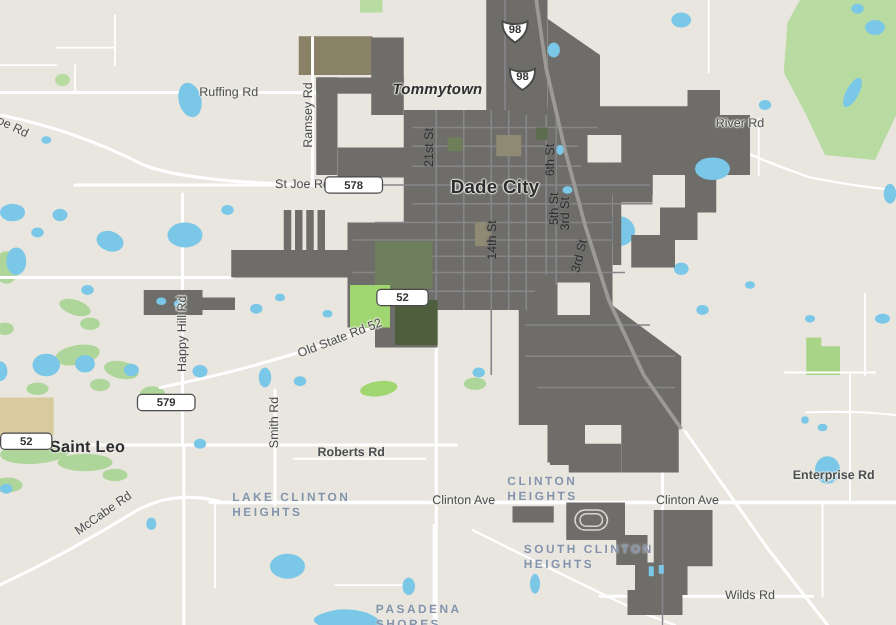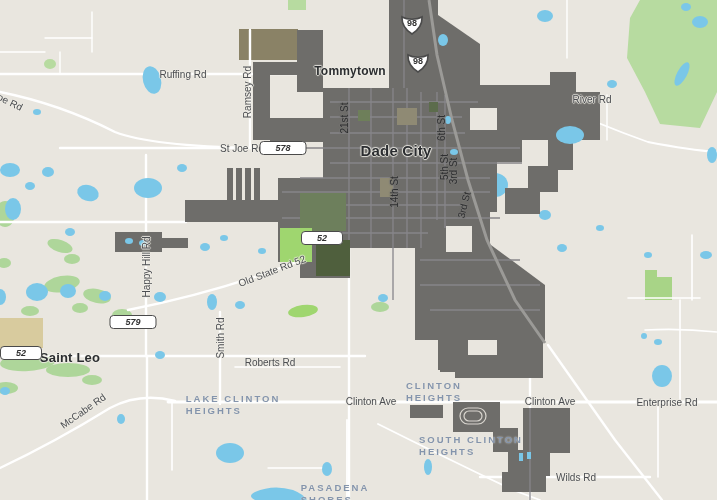--- a/index.html
+++ b/index.html
@@ -10,21 +10,21 @@
   .road{font-size:10px;color:#4c4e52;
         text-shadow:-1px 0 1px rgba(240,238,231,.95),1px 0 1px rgba(240,238,231,.95),0 -1px 1px rgba(240,238,231,.95),0 1px 1px rgba(240,238,231,.95);}
   .ongray{text-shadow:-1px 0 1px rgba(120,119,116,.85),1px 0 1px rgba(120,119,116,.85),0 -1px 1px rgba(120,119,116,.85),0 1px 1px rgba(120,119,116,.85);color:#2e2f31;}
   .town{font-size:13px;font-weight:bold;color:#2b2d30;letter-spacing:.2px;
         text-shadow:-1px 0 1px rgba(240,238,231,.9),1px 0 1px rgba(240,238,231,.9),0 -1px 1px rgba(240,238,231,.9),0 1px 1px rgba(240,238,231,.9);}
   .city-big{font-size:15px;}
   .hood{font-size:9.5px;font-weight:bold;color:#8494ac;letter-spacing:2px;line-height:12px;
         text-shadow:0 0 2px rgba(240,238,231,.9);}
   .v{transform:translate(-50%,-50%) rotate(-90deg);}
   .shield-state{position:absolute;transform:translate(-50%,-50%);background:#fff;border:1.6px solid #4a4a4a;
-        border-radius:4px;padding:0 15px;height:12px;line-height:12px;font-size:9px;font-weight:bold;color:#333;font-style:italic;}
+        border-radius:4px;padding:0 15px;height:12px;line-height:12px;font-size:9px;font-weight:bold;color:#333;}
   .shield-us{position:absolute;transform:translate(-50%,-50%);width:24px;height:22px;}
   .shield-us span{position:absolute;left:0;top:4px;width:100%;text-align:center;font-size:9px;font-weight:bold;color:#333;}
 </style>
 </head>
 <body>
 
 <div id="map">
 
 <svg width="717" height="500" viewBox="0 0 717 500">
 
@@ -225,37 +225,37 @@
     <rect x="527" y="452" width="4" height="7"></rect>
   </g>
 
   <g stroke="#d9d6cf" stroke-width="1.2" fill="none">
     <rect x="460" y="408" width="26" height="16" rx="8"></rect>
     <rect x="464" y="411" width="18" height="10" rx="5"></rect>
   </g>
 </svg>
 
 <div class="lbl town city-big ongray" style="left:396px;top:150px;">Dade City</div>
-<div class="lbl town" style="left:350px;top:71px;font-size:12px;">Tommytown</div>
+<div class="lbl town" style="left:350px;top:71px;font-size:12px;font-style:italic;">Tommytown</div>
 <div class="lbl town" style="left:70px;top:333px;margin-top:24px;">Saint Leo</div>
 
 <div class="lbl road" style="left:183px;top:74px;">Ruffing Rd</div>
 <div class="lbl road v" style="left:247px;top:92px;">Ramsey Rd</div>
 <div class="lbl road" style="left:242px;top:148px;">St Joe Rd</div>
 <div class="lbl road" style="left:10px;top:102px;transform:translate(-50%,-50%) rotate(26deg);">oe Rd</div>
 <div class="lbl road" style="left:592px;top:99px;">River Rd</div>
 <div class="lbl road v" style="left:146px;top:267px;">Happy Hill Rd</div>
 <div class="lbl road" style="left:272px;top:271px;transform:translate(-50%,-50%) rotate(-21deg);">Old State Rd 52</div>
 <div class="lbl road" style="left:83px;top:411px;transform:translate(-50%,-50%) rotate(-35deg);">McCabe Rd</div>
 <div class="lbl road v" style="left:220px;top:338px;">Smith Rd</div>
-<div class="lbl road" style="left:270px;top:362px;">Roberts Rd</div>
+<div class="lbl road" style="left:281px;top:362px;font-weight:bold;">Roberts Rd</div>
 <div class="lbl road" style="left:371px;top:401px;">Clinton Ave</div>
 <div class="lbl road" style="left:550px;top:401px;">Clinton Ave</div>
-<div class="lbl road" style="left:576px;top:477px;">Wilds Rd</div>
-<div class="lbl road" style="left:667px;top:402px;">Enterprise Rd</div>
+<div class="lbl road" style="left:600px;top:477px;">Wilds Rd</div>
+<div class="lbl road" style="left:667px;top:381px;font-weight:bold;">Enterprise Rd</div>
 <div class="lbl road v ongray" style="left:344px;top:118px;">21st St</div>
 <div class="lbl road v ongray" style="left:394px;top:192px;">14th St</div>
 <div class="lbl road v ongray" style="left:441px;top:128px;">6th St</div>
 <div class="lbl road v ongray" style="left:444px;top:167px;">5th St</div>
 <div class="lbl road ongray" style="left:453px;top:171px;transform:translate(-50%,-50%) rotate(-90deg);">3rd St</div>
 <div class="lbl road ongray" style="left:464px;top:205px;transform:translate(-50%,-50%) rotate(-76deg);">3rd St</div>
 
 <div class="lbl hood" style="left:233px;top:405px;">
   <div>LAKE CLINTON</div>
   <div>HEIGHTS</div>

